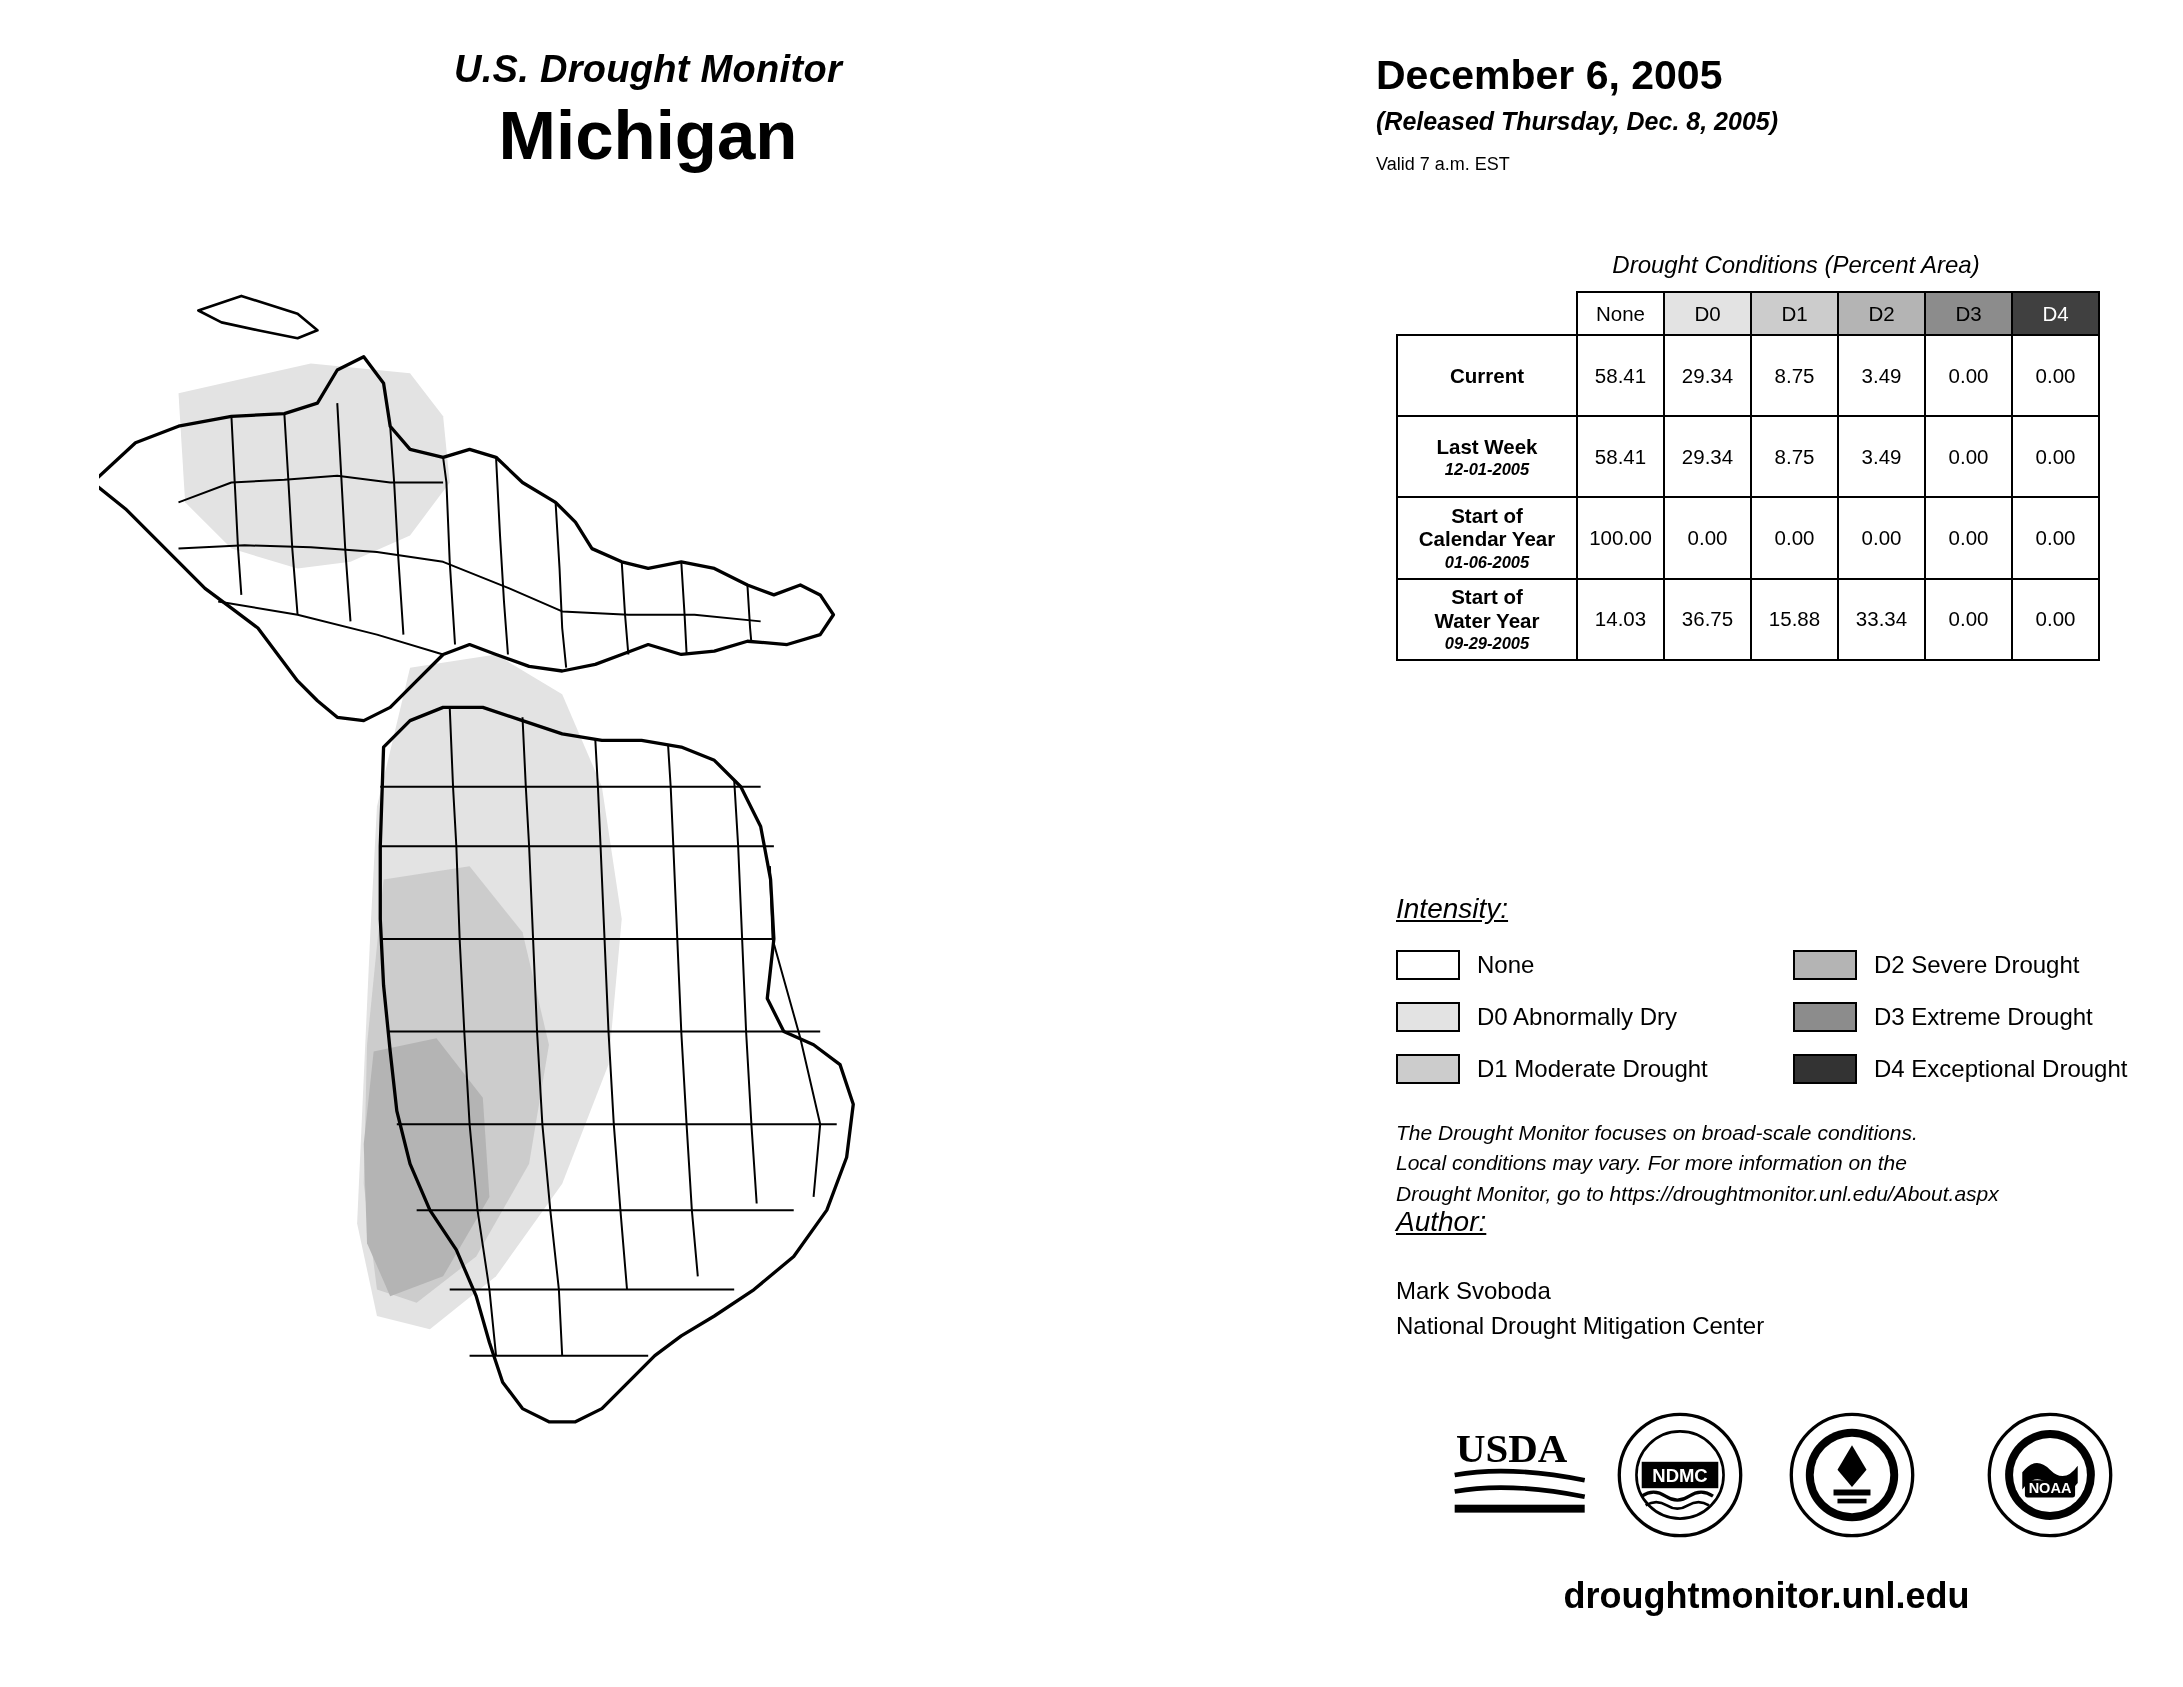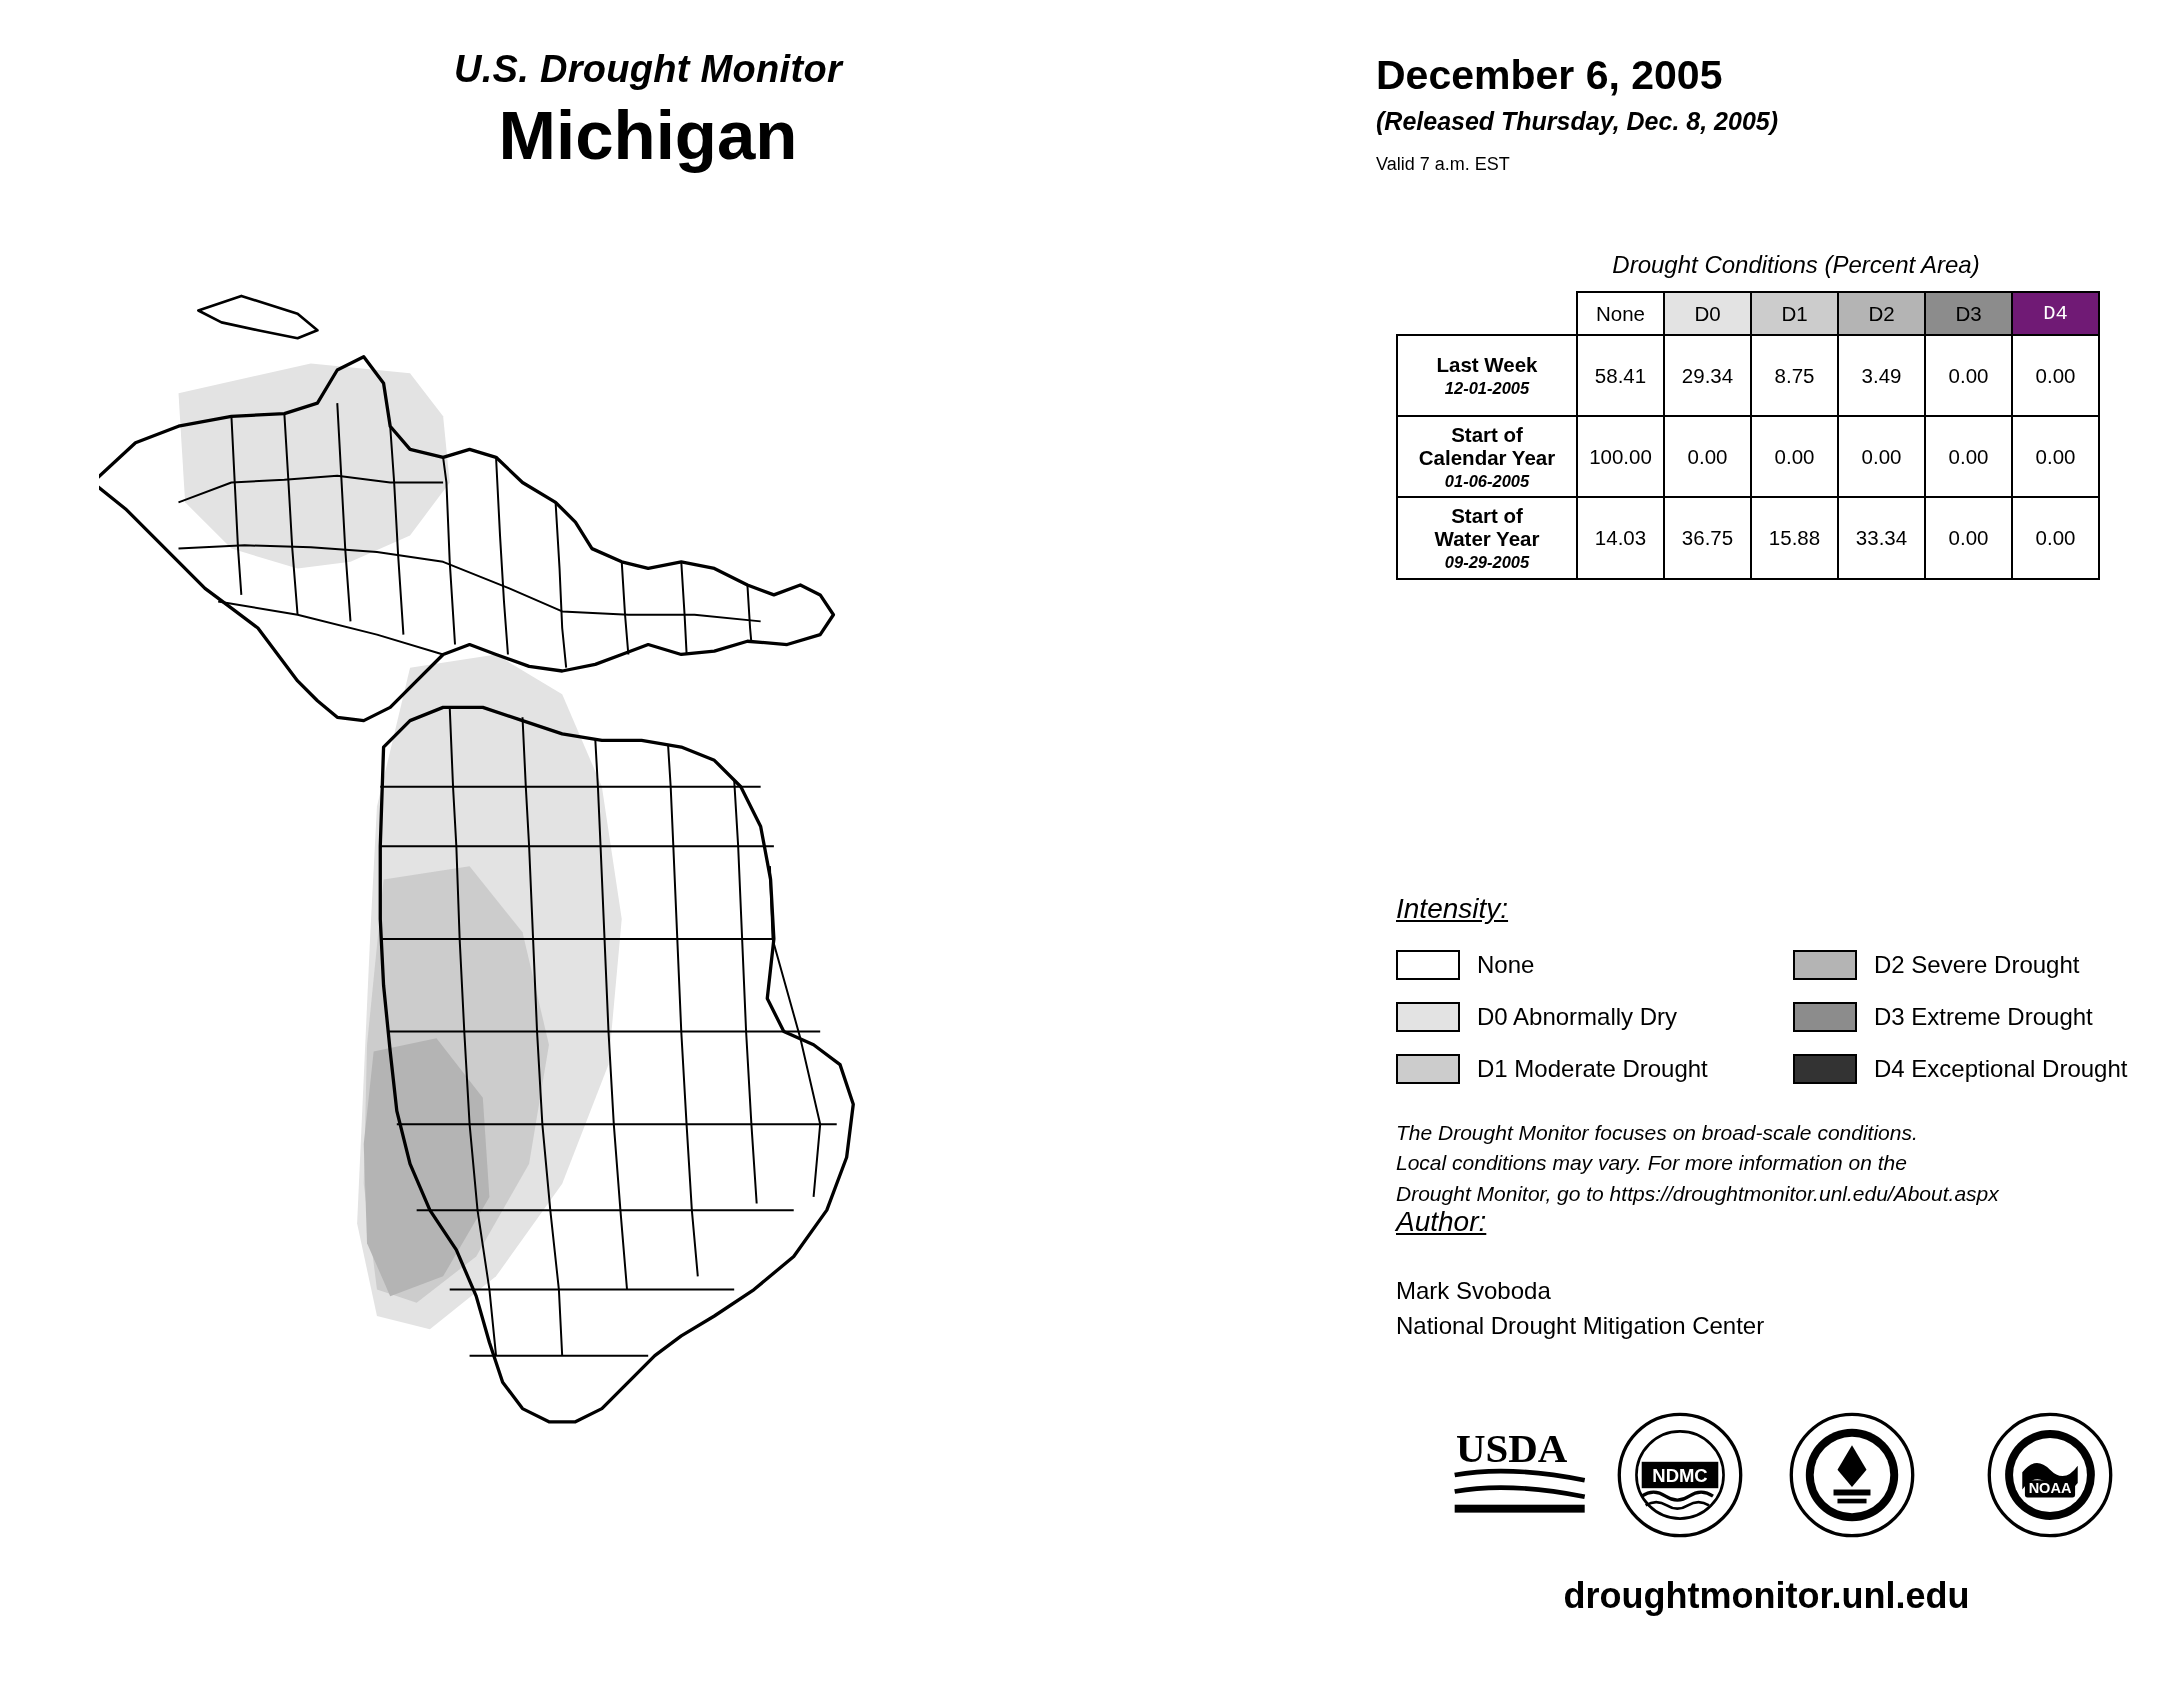--- a/index.html
+++ b/index.html
@@ -127,21 +127,21 @@
   table.cond thead th {
     height: 41px;
     width: 85px;
     font-size: 20.5px;
   }
   .h-none { background: #ffffff; }
   .h-d0 { background: #e3e3e3; }
   .h-d1 { background: #cccccc; }
   .h-d2 { background: #b4b4b4; }
   .h-d3 { background: #8c8c8c; }
-  .h-d4 { background: #701a75; color: #ffffff; font-family: Liberation Mono, monospace; }
+  .h-d4 { background: #404040; color: #ffffff; }
 
   table.cond tbody td {
     height: 74px;
   }
   table.cond td.rowlabel {
     text-align: center;
     font-weight: bold;
     font-size: 20.5px;
     line-height: 1.15;
     padding: 2.6px 4px;
@@ -341,20 +341,31 @@
           <th class="h-d0">D0</th>
           <th class="h-d1">D1</th>
           <th class="h-d2">D2</th>
           <th class="h-d3">D3</th>
           <th class="h-d4">D4</th>
         </tr>
       </thead>
       <tbody>
         <tr>
           <td class="rowlabel">
+            <span>Current</span>
+          </td>
+          <td>58.41</td>
+          <td>29.34</td>
+          <td>8.75</td>
+          <td>3.49</td>
+          <td>0.00</td>
+          <td>0.00</td>
+        </tr>
+        <tr>
+          <td class="rowlabel">
             <span>Last Week</span>
             <span class="sub">12-01-2005</span>
           </td>
           <td>58.41</td>
           <td>29.34</td>
           <td>8.75</td>
           <td>3.49</td>
           <td>0.00</td>
           <td>0.00</td>
         </tr>

